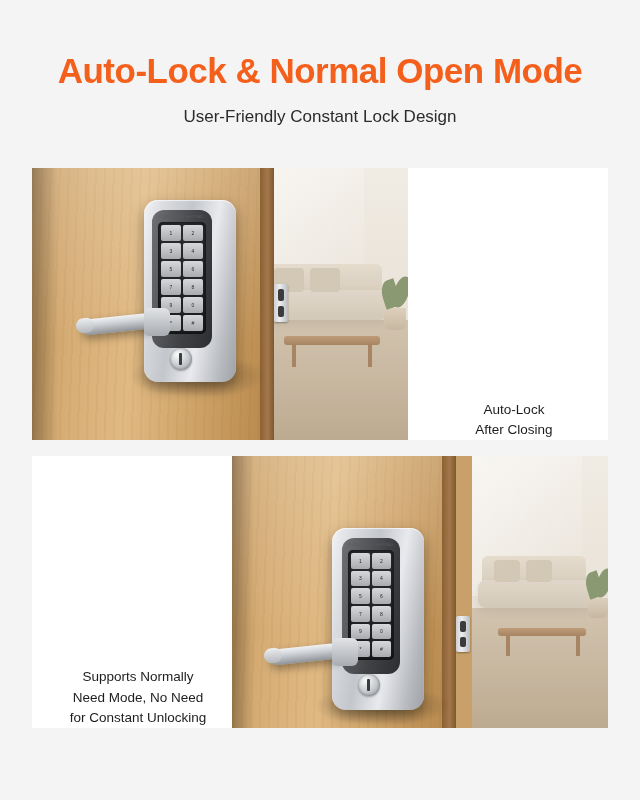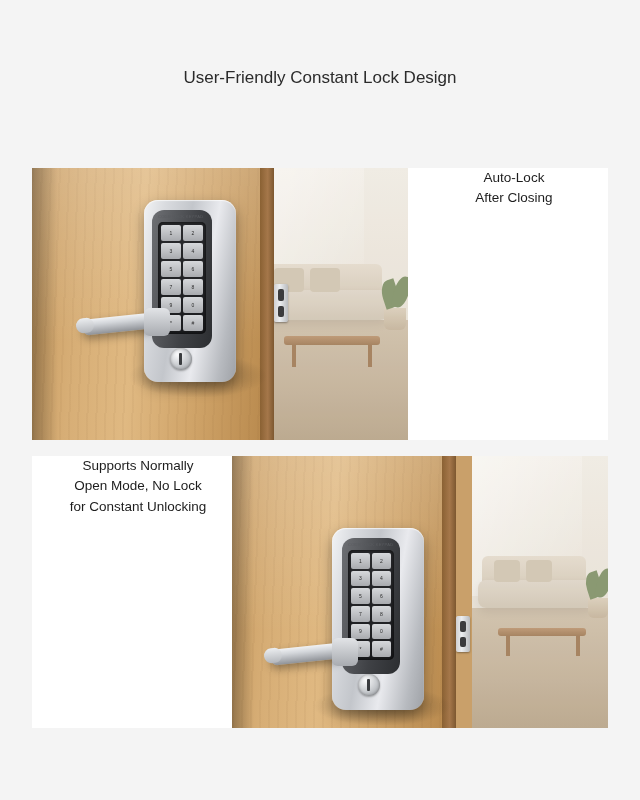--- a/index.html
+++ b/index.html
@@ -65,21 +65,21 @@
     position: relative;
     width: 384px;
     height: 272px;
     overflow: hidden;
     background: #c9a06a;
   }
   .caption-box {
     width: 192px;
     height: 272px;
     display: flex;
-    align-items: flex-start;
+    align-items: flex-end;
     justify-content: center;
     background: #ffffff;
     padding-left: 12px;
   }
   .caption-text {
     font-size: 13.5px;
     color: #1d1d1d;
     line-height: 1.5;
     text-align: center;
     padding: 0 10px;
@@ -267,20 +267,21 @@
     border-radius: 50%;
     background: radial-gradient(ellipse at center, rgba(0,0,0,0.30), rgba(0,0,0,0) 70%);
   }
 </style>
 </head>
 <body>
 
 <div class="page">
 
   <div class="header">
+    <h1 class="headline">Auto-Lock &amp; Normal Open Mode</h1>
     <p class="subhead">User-Friendly Constant Lock Design</p>
   </div>
 
   <div class="panel panel-top">
 
     <div class="photo">
 
       <div class="room" style="left:212px; width:172px;">
         <div class="room-wall"></div>
         <div class="room-floor"></div>
@@ -347,21 +348,21 @@
     <div class="caption-box">
       <div class="caption-text">Auto-Lock
 After Closing</div>
     </div>
   </div>
 
   <div class="panel panel-bottom">
 
     <div class="caption-box">
       <div class="caption-text">Supports Normally
-Open Mode, No Lock
+Need Mode, No Need
 for Constant Unlocking</div>
     </div>
 
     <div class="photo">
 
       <div class="room" style="left:240px; width:144px;">
         <div class="room-wall"></div>
         <div class="room-floor"></div>
         <div class="room-window-glow" style="left:0; top:0; width:110px; height:140px;"></div>
         <div class="room-sofa-back" style="left:10px; top:100px; width:104px; height:32px;"></div>

